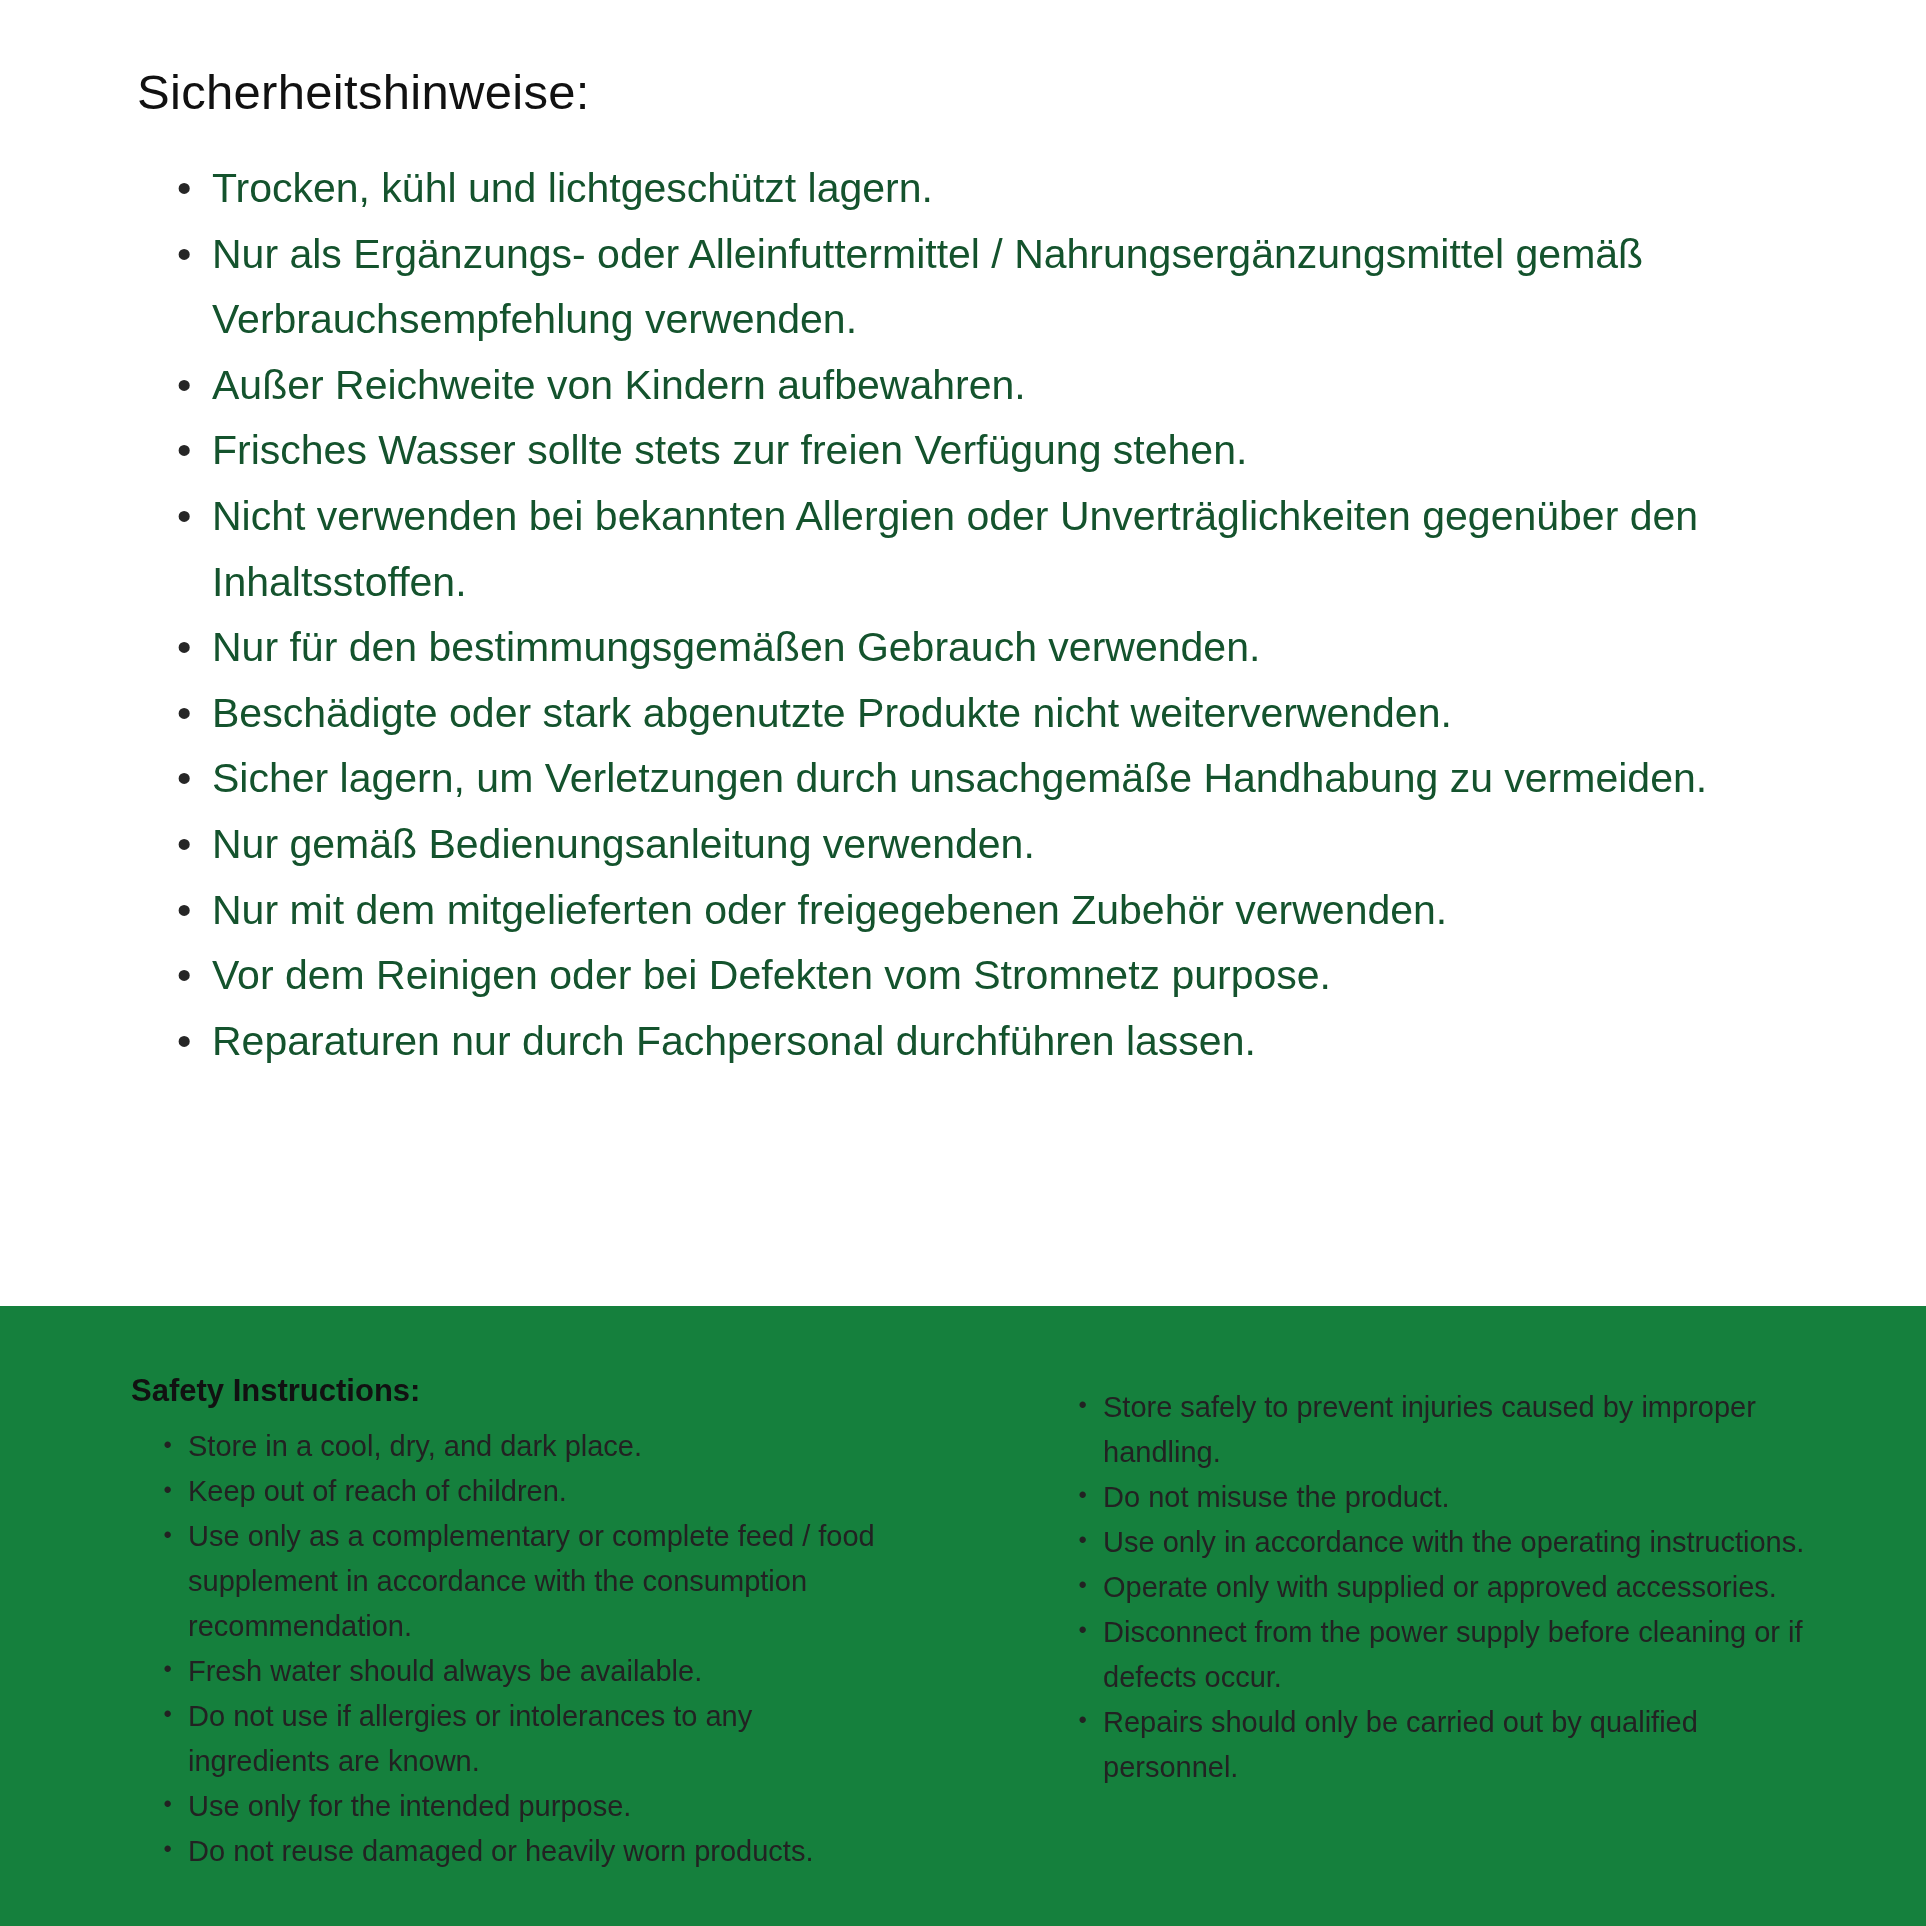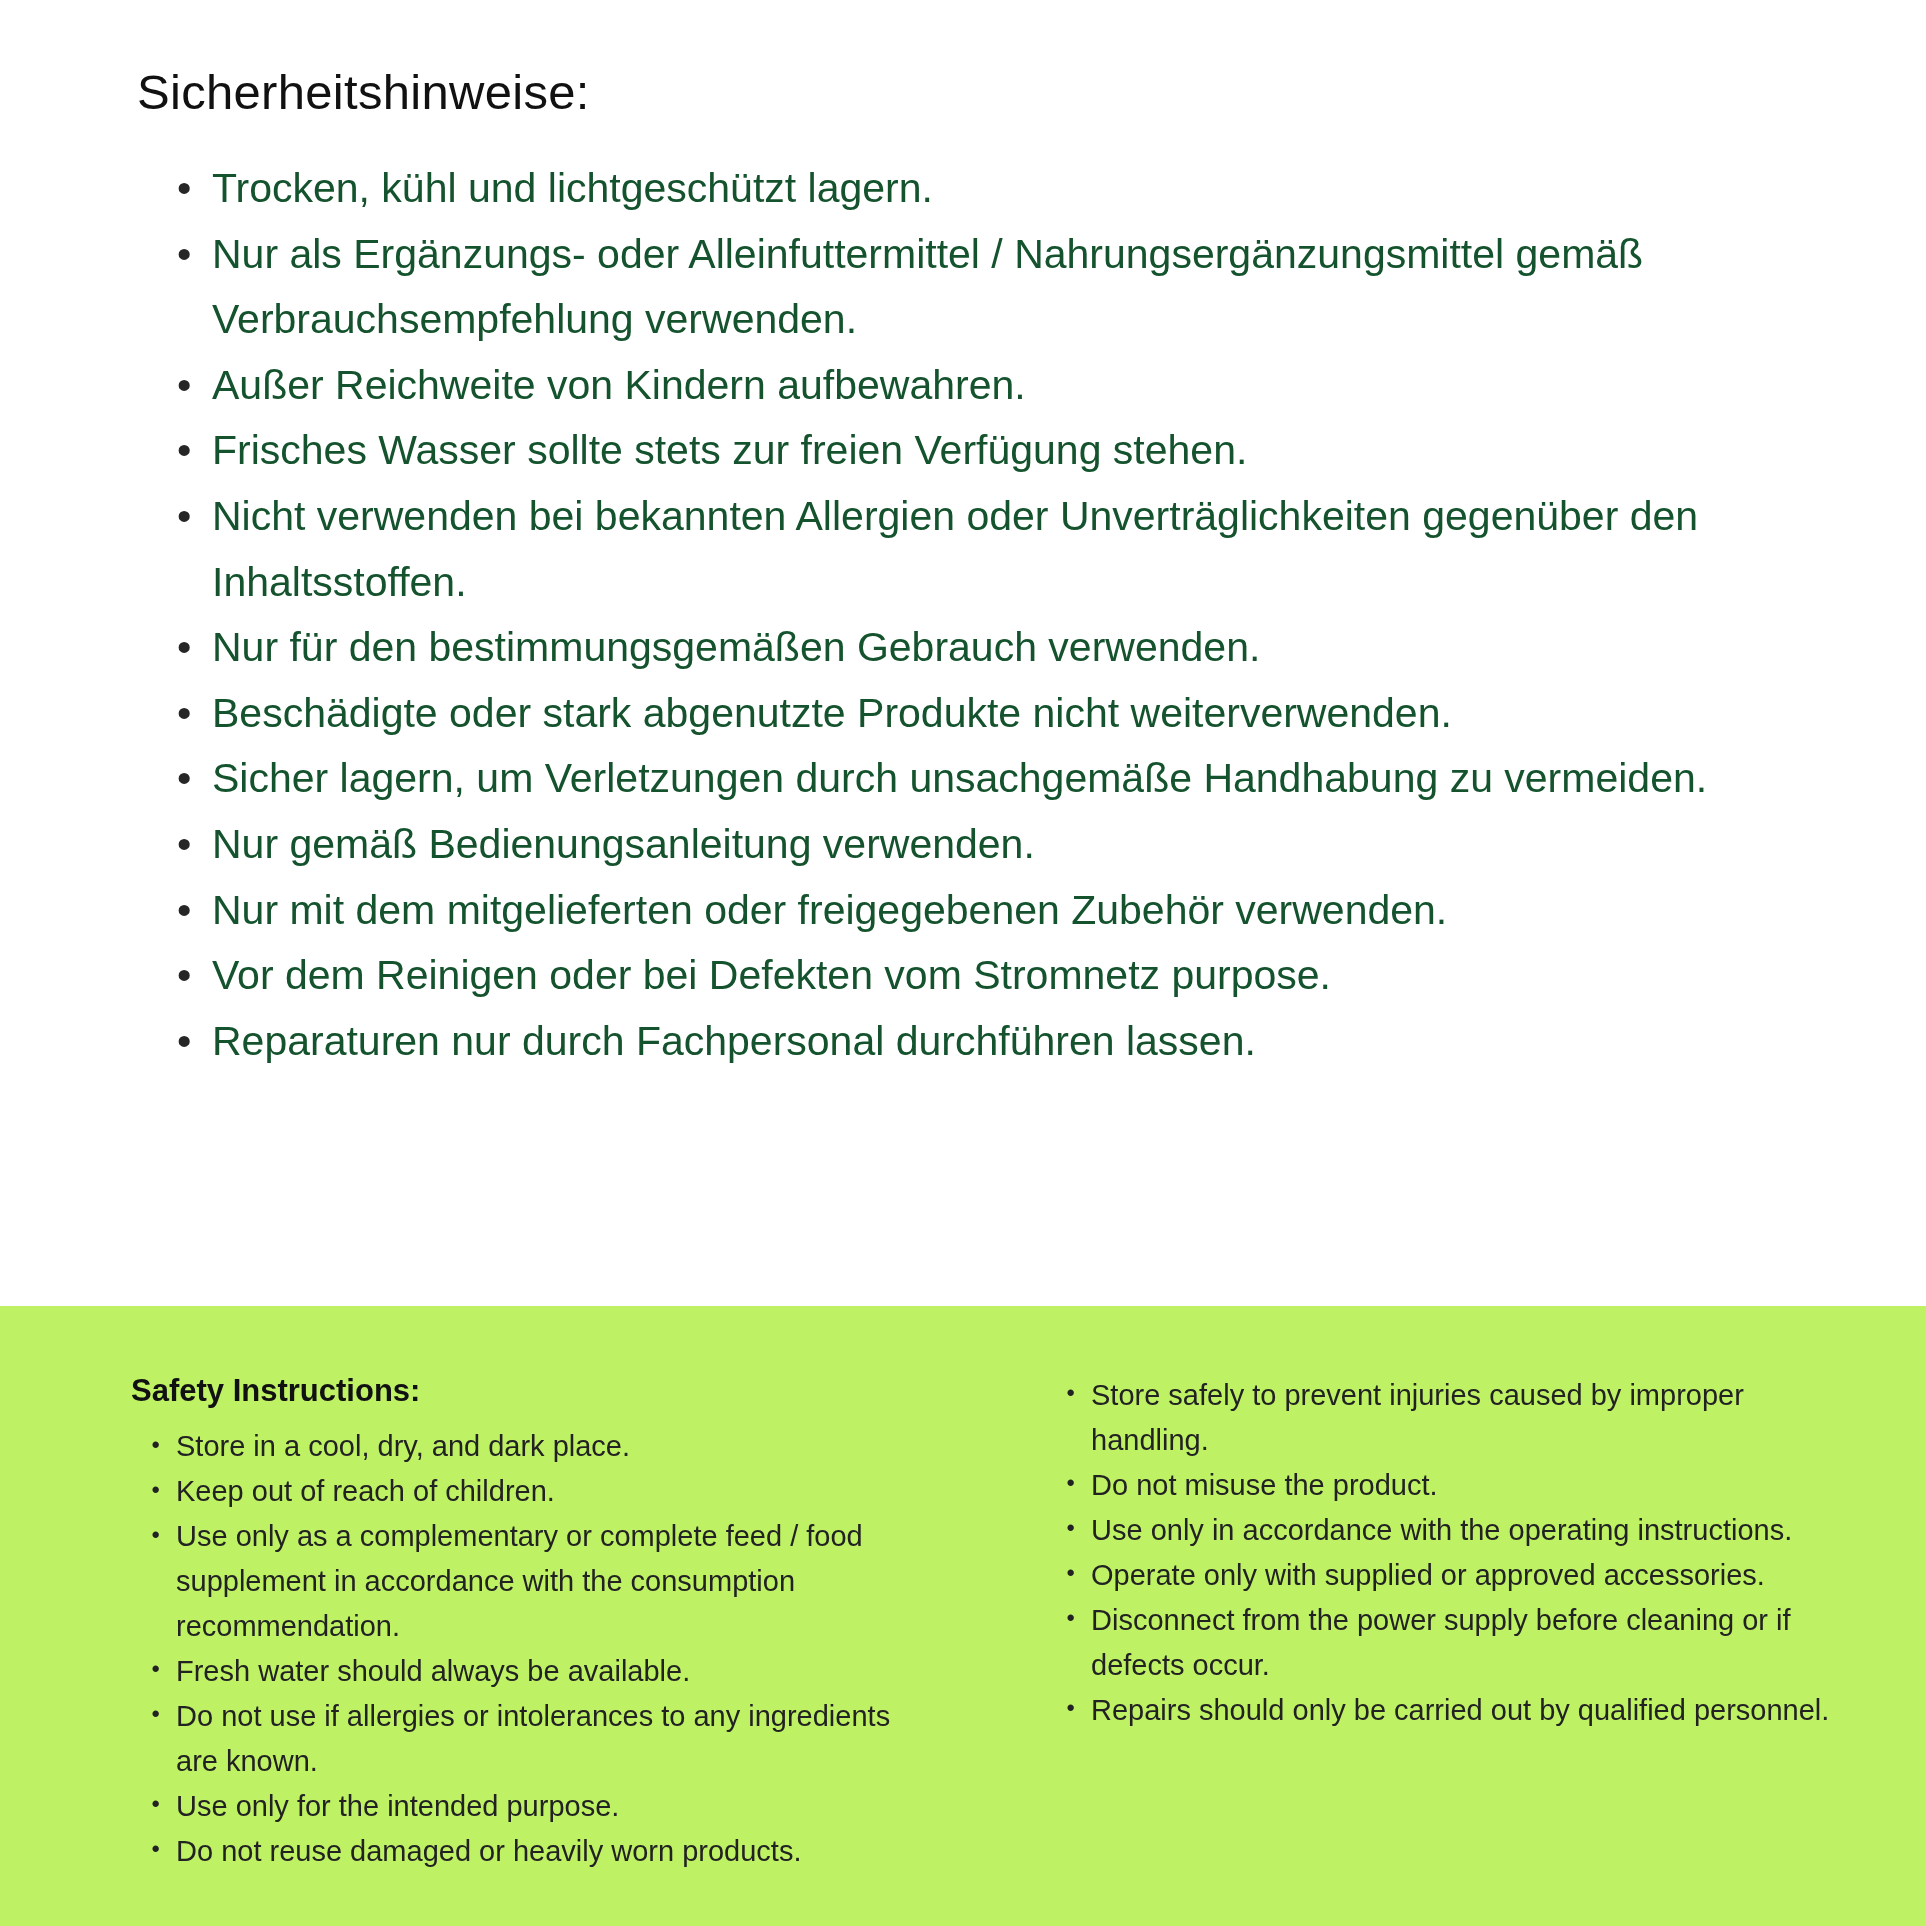--- a/index.html
+++ b/index.html
@@ -52,38 +52,38 @@
     content: "\2022";
     position: absolute;
     left: 3.9px;
     color: #262626;
   }
 
   
   .english-section {
     box-sizing: border-box;
     height: 620px;
-    background: #bef264;
+    background: #15803d;
     padding: 67px 90px 0 131px;
     display: flex;
     align-items: flex-start;
     gap: 161px;
   }
   .english-col {
     width: 777px;
   }
   .english-heading {
     font-size: 31px;
     font-weight: 700;
     color: #111111;
     margin: 0 0 15.4px 0;
   }
   .english-list {
     list-style: none;
-    margin: 0;
+    margin: 12px;
     padding: 0;
   }
   .english-list.indented {
     padding-left: 18px;
   }
   .english-list li {
     position: relative;
     font-size: 29px;
     line-height: 1.55;
     padding-left: 27px;

